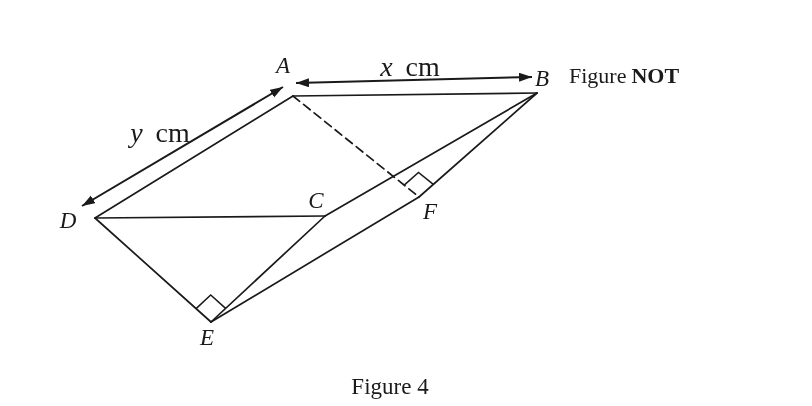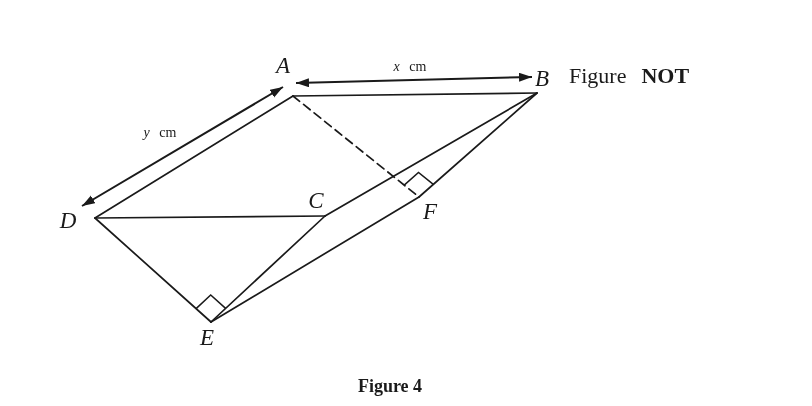--- a/index.html
+++ b/index.html
@@ -12,32 +12,32 @@
   .dashed{stroke-dasharray:8.5 5;}
   .dimline{stroke:var(--line,#1a1a1a);stroke-width:2;fill:none;}
   .ra{stroke:var(--line,#1a1a1a);stroke-width:1.5;fill:none;stroke-linejoin:miter;}
   .arrowhead{fill:var(--line,#1a1a1a);}
   .lbl{
     position:absolute;transform:translate(-50%,-50%);
     font-style:italic;font-size:23px;line-height:1;white-space:nowrap;
   }
   .dim{
     position:absolute;transform:translate(-50%,-50%);
-    font-size:14px;line-height:1;white-space:nowrap;
+    font-size:28px;line-height:1;white-space:nowrap;
   }
   .dim .var{font-style:italic;}
   .dim .unit{font-style:normal;margin-left:6px;}
   .note{
     position:absolute;left:569px;top:66px;
     font-size:22px;line-height:20px;white-space:nowrap;
   }
-  .note .bold{font-weight:bold;margin-left:15px;text-align:center;}
+  .note .bold{font-weight:bold;margin-left:5px;text-align:center;}
   .caption{
     position:absolute;left:390px;top:386px;transform:translate(-50%,-50%);
-    font-weight:bold;font-size:18px;line-height:1;white-space:nowrap;
+    font-weight:normal;font-size:23px;line-height:1;white-space:nowrap;
   }
 </style>
 </head>
 <body>
 
 <div class="stage">
 
   <svg class="geo" width="812" height="406" viewBox="0 0 812 406">
     <defs>
       <marker id="ah" markerUnits="userSpaceOnUse" markerWidth="14" markerHeight="10" refX="13" refY="4.5" orient="auto-start-reverse">

